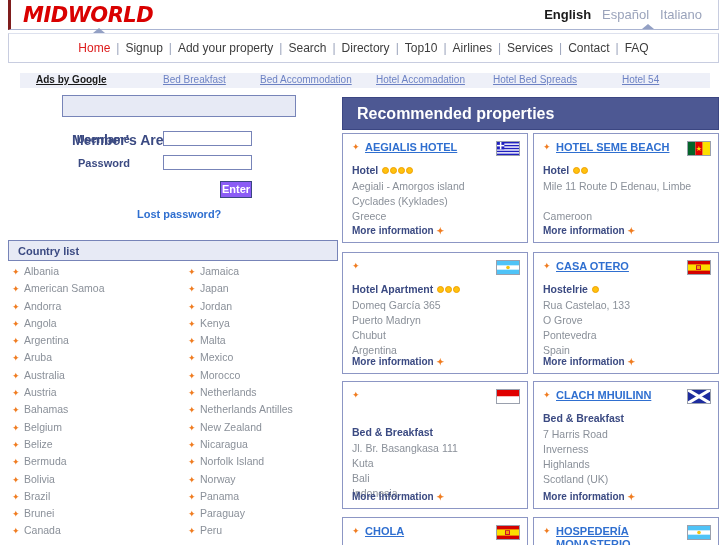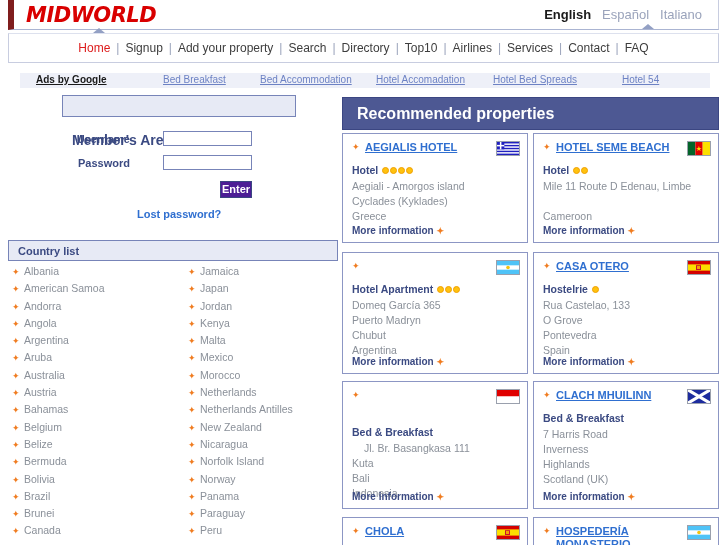--- a/index.html
+++ b/index.html
@@ -15,21 +15,21 @@
     position: relative;
     font-size: 11px;
     color: #777f87;
   }
 
   
   .topbar {
     position: absolute;
     left: 8px; top: 0px;
     width: 711px; height: 30px;
-    border-left: 6px solid #7f1d1d;
+    border-left: 3px solid #7f1d1d;
     border-right: 1px solid #c8cde0;
     border-bottom: 1px solid #aab4d2;
     box-sizing: border-box;
     background: #ffffff;
   }
   .logo {
     position: absolute;
     left: 12px; top: 3px;
     font-family: "DejaVu Sans", sans-serif;
     font-size: 21px;
@@ -148,21 +148,21 @@
     box-sizing: border-box;
     font-family: "Liberation Sans", sans-serif;
     font-size: 11px;
     padding: 0 2px;
     color: #333;
   }
   .enter-btn {
     position: absolute;
     left: 220px; top: 181px;
     width: 32px; height: 17px;
-    background: #4c1d95;
+    background: #8b5cf6;
     border: 1px solid #3b4682;
     color: #ffffff;
     font-size: 11px;
     font-weight: bold;
     font-family: "Liberation Sans", sans-serif;
     line-height: 15px;
     text-align: center;
     box-sizing: border-box;
     padding: 0;
     cursor: pointer;
@@ -449,21 +449,21 @@
       <div class="card-line" style="top: 91px;">Spain</div>
       <a class="more-info" href="#" style="top: 103px;"><span>More information </span><span class="bl">✦</span></a>
     </div>
     <div class="card" style="left: 342px; top: 381px; height: 128px;">
       <span class="card-bullet">✦</span>
       <span class="flag"><svg width="22" height="13" viewBox="0 0 22 13" preserveAspectRatio="none">
           <rect width="22" height="6.5" fill="#e00000"></rect>
           <rect y="6.5" width="22" height="6.5" fill="#fff"></rect>
         </svg></span>
       <div class="card-type" style="top: 44px;"><span>Bed &amp; Breakfast </span><span></span></div>
-      <div class="card-line" style="top: 60px; margin-left: 12px;">Jl. Br. Basangkasa 111</div>
+      <div class="card-line" style="top: 60px;">Jl. Br. Basangkasa 111</div>
       <div class="card-line" style="top: 75px;">Kuta</div>
       <div class="card-line" style="top: 90px;">Bali</div>
       <div class="card-line" style="top: 105px;">Indonesia</div>
       <a class="more-info" href="#" style="top: 109px;"><span>More information </span><span class="bl">✦</span></a>
     </div>
     <div class="card" style="left: 533px; top: 381px; height: 128px;">
       <span class="card-bullet">✦</span>
       <a class="card-title" href="#">CLACH MHUILINN</a>
       <span class="flag"><svg width="22" height="13" viewBox="0 0 22 13" preserveAspectRatio="none">
           <rect width="22" height="13" fill="#1d2c9e"></rect>

